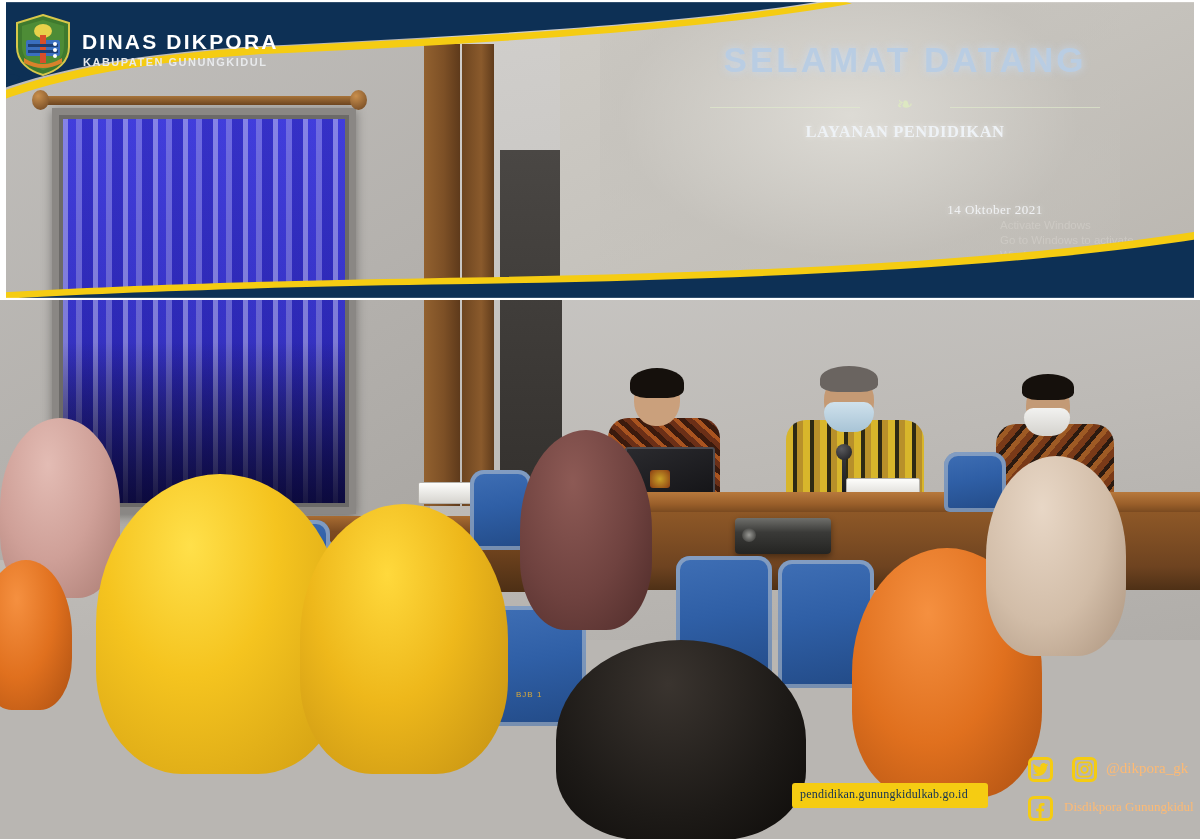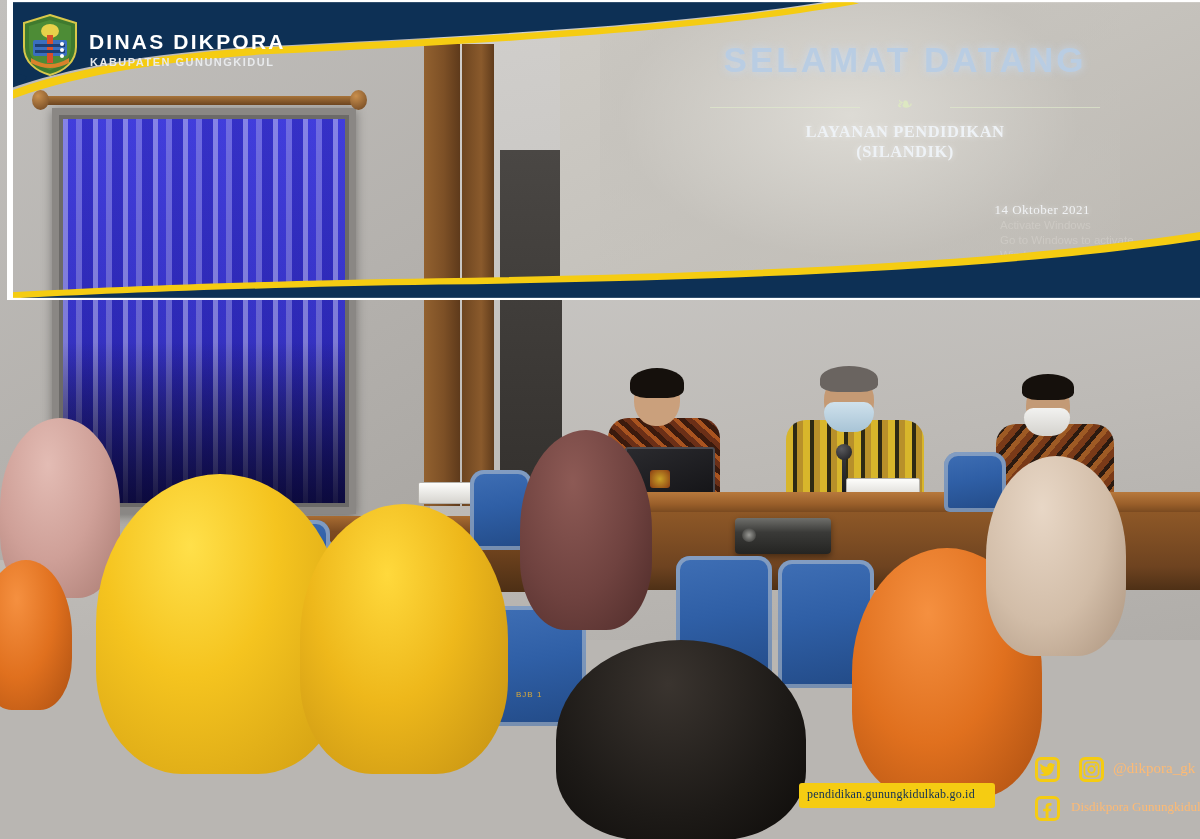--- a/index.html
+++ b/index.html
@@ -56,21 +56,21 @@
     text-shadow:0 0 6px rgba(255,255,255,.55);letter-spacing:.5px;}
   .scr-title{left:690px;top:40px;width:430px;font-size:35px;font-weight:bold;
     color:#b9cde3;letter-spacing:3px;text-shadow:0 0 9px rgba(200,220,245,.8);}
   .scr-orn{position:absolute;left:710px;top:96px;width:390px;height:22px;}
   .scr-orn .line{position:absolute;top:11px;height:1px;width:150px;background:rgba(225,235,205,.65);}
   .scr-orn .l{left:0;} .scr-orn .r{right:0;}
   .scr-orn .mark{position:absolute;left:50%;top:-4px;transform:translateX(-50%);
     font-size:20px;color:#dde8c2;font-family:"Liberation Serif",serif;}
   .scr-sub{left:690px;top:122px;width:430px;font-size:16.5px;font-weight:bold;
     line-height:20px;color:#eef2f6;font-family:"Liberation Serif",serif;}
-  .scr-date{left:900px;top:202px;width:190px;font-size:13px;text-align:right;
+  .scr-date{left:900px;top:202px;width:190px;font-size:13px;text-align:center;
     color:#f0f2f4;font-family:"Liberation Serif",serif;}
   .scr-wm{position:absolute;left:1000px;top:218px;width:200px;font-size:11.5px;
     line-height:15px;color:rgba(215,212,206,.55);text-align:left;}
 
   
   .table-top{position:absolute;left:560px;top:492px;width:640px;height:20px;
     background:linear-gradient(180deg,#b8793c 0%,#9a5f2a 60%,#7a4a20 100%);}
   .table-body2{position:absolute;left:560px;top:512px;width:640px;height:78px;
     background:linear-gradient(180deg,#8e5827 0%,#6e4320 70%,#4e3016 100%);}
   .table-left{position:absolute;left:170px;top:516px;width:400px;height:16px;
@@ -129,21 +129,21 @@
   .hijab{position:absolute;border-radius:52% 52% 36% 36%;}
   .hj-yellow{background:radial-gradient(ellipse at 38% 24%,#ffe04a 0%,#f5c41f 40%,#cf9c12 100%);}
   .hj-yellow2{background:radial-gradient(ellipse at 42% 26%,#ffd93c 0%,#eeb81b 45%,#c28f12 100%);}
   .hj-pink{background:radial-gradient(ellipse at 40% 26%,#e3bcb4 0%,#cfa098 50%,#a97b72 100%);}
   .hj-maroon{background:radial-gradient(ellipse at 40% 26%,#8d5a55 0%,#6f423f 55%,#4e2b29 100%);}
   .hj-orange{background:radial-gradient(ellipse at 40% 26%,#f59040 0%,#e0701e 50%,#ab4f11 100%);}
   .hj-cream{background:radial-gradient(ellipse at 40% 26%,#e8d7c6 0%,#d2bda8 55%,#ab937d 100%);}
   .hj-dark{background:radial-gradient(ellipse at 45% 22%,#3a342f 0%,#1d1a17 60%,#0d0b09 100%);}
 
   
-  .frame{position:absolute;inset:0;pointer-events:none;margin-left:7px;}
+  .frame{position:absolute;inset:0;pointer-events:none;}
   .hdr-curve{position:absolute;left:0;top:0;width:1200px;height:300px;}
 
   .logo-emblem{position:absolute;left:14px;top:14px;width:58px;height:62px;}
   .hdr-t1{position:absolute;left:82px;top:30px;font-size:21px;font-weight:bold;
     color:#ffffff;letter-spacing:2.2px;}
   .hdr-t2{position:absolute;left:83px;top:56px;font-size:11px;font-weight:bold;
     color:#e8eaec;letter-spacing:1.5px;text-align:center;}
 
   .gk-logo{position:absolute;left:1040px;top:697px;width:150px;height:52px;}
   .gk-name{position:absolute;left:0;top:0;font-size:26px;color:#ffffff;
@@ -192,21 +192,20 @@
     <div class="scr-txt scr-title">SELAMAT DATANG</div>
 
     <div class="scr-orn">
       <div class="line l"></div>
       <div class="mark">❧</div>
       <div class="line r"></div>
     </div>
 
     <div class="scr-txt scr-sub">
       <div>LAYANAN PENDIDIKAN</div>
-      <div>(SILANDIK)</div>
     </div>
 
     <div class="scr-txt scr-date">14 Oktober 2021</div>
 
     <div class="scr-wm">
       <div>Activate Windows</div>
       <div>Go to Windows to activate</div>
       <div>Windows.</div>
     </div>
 

